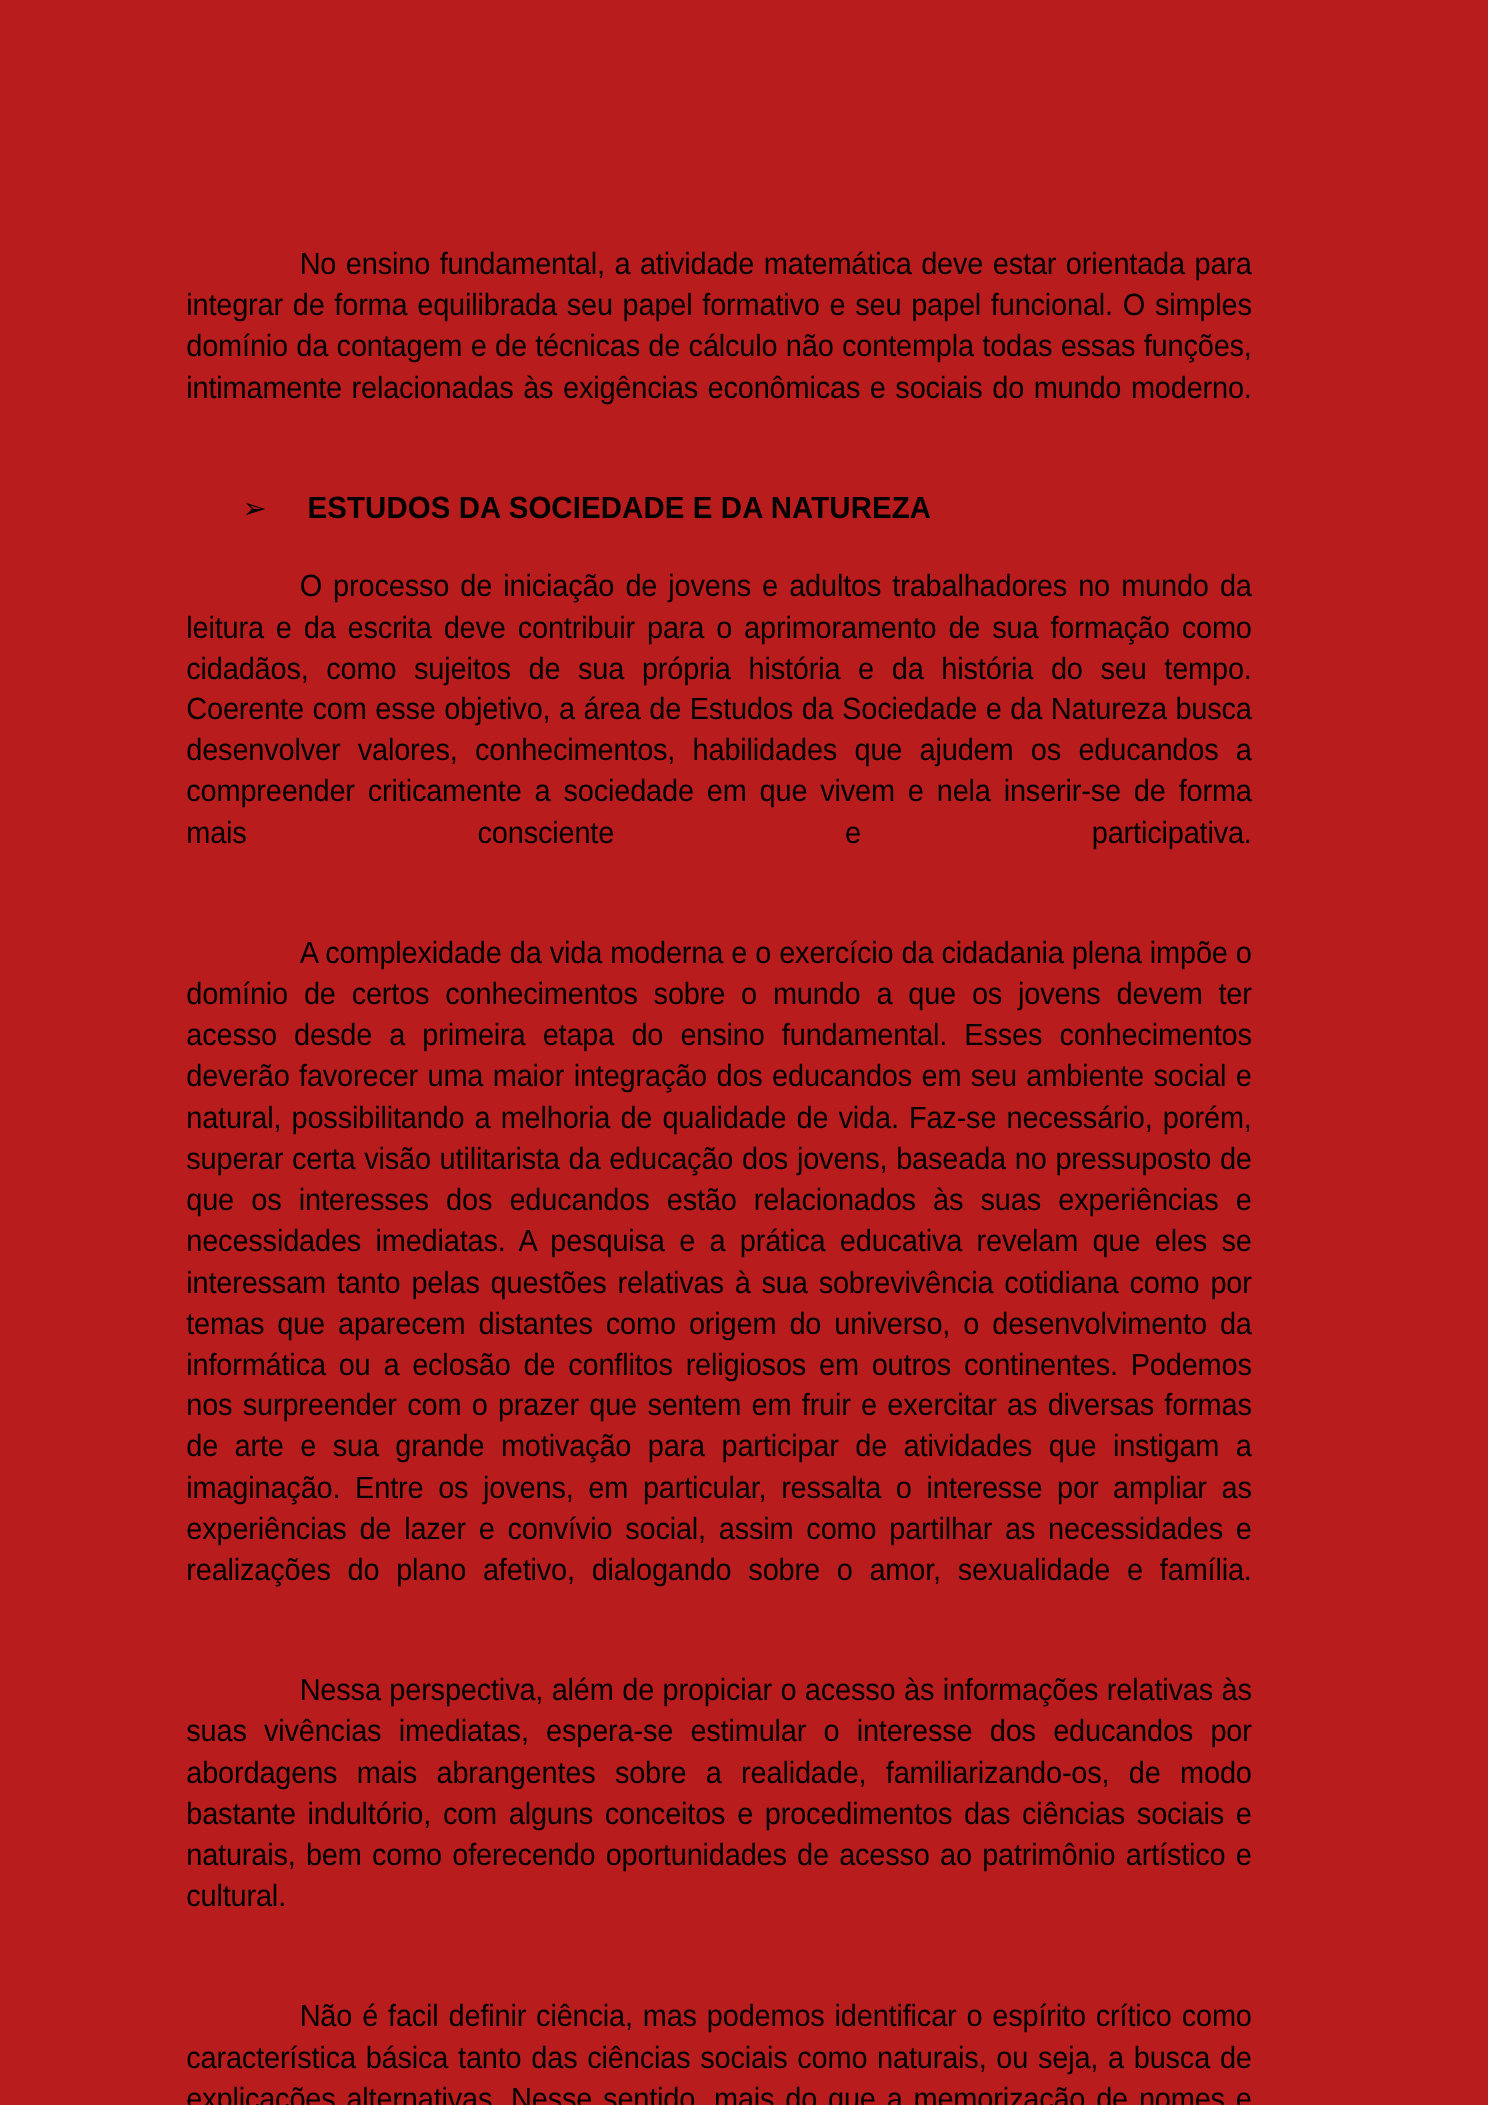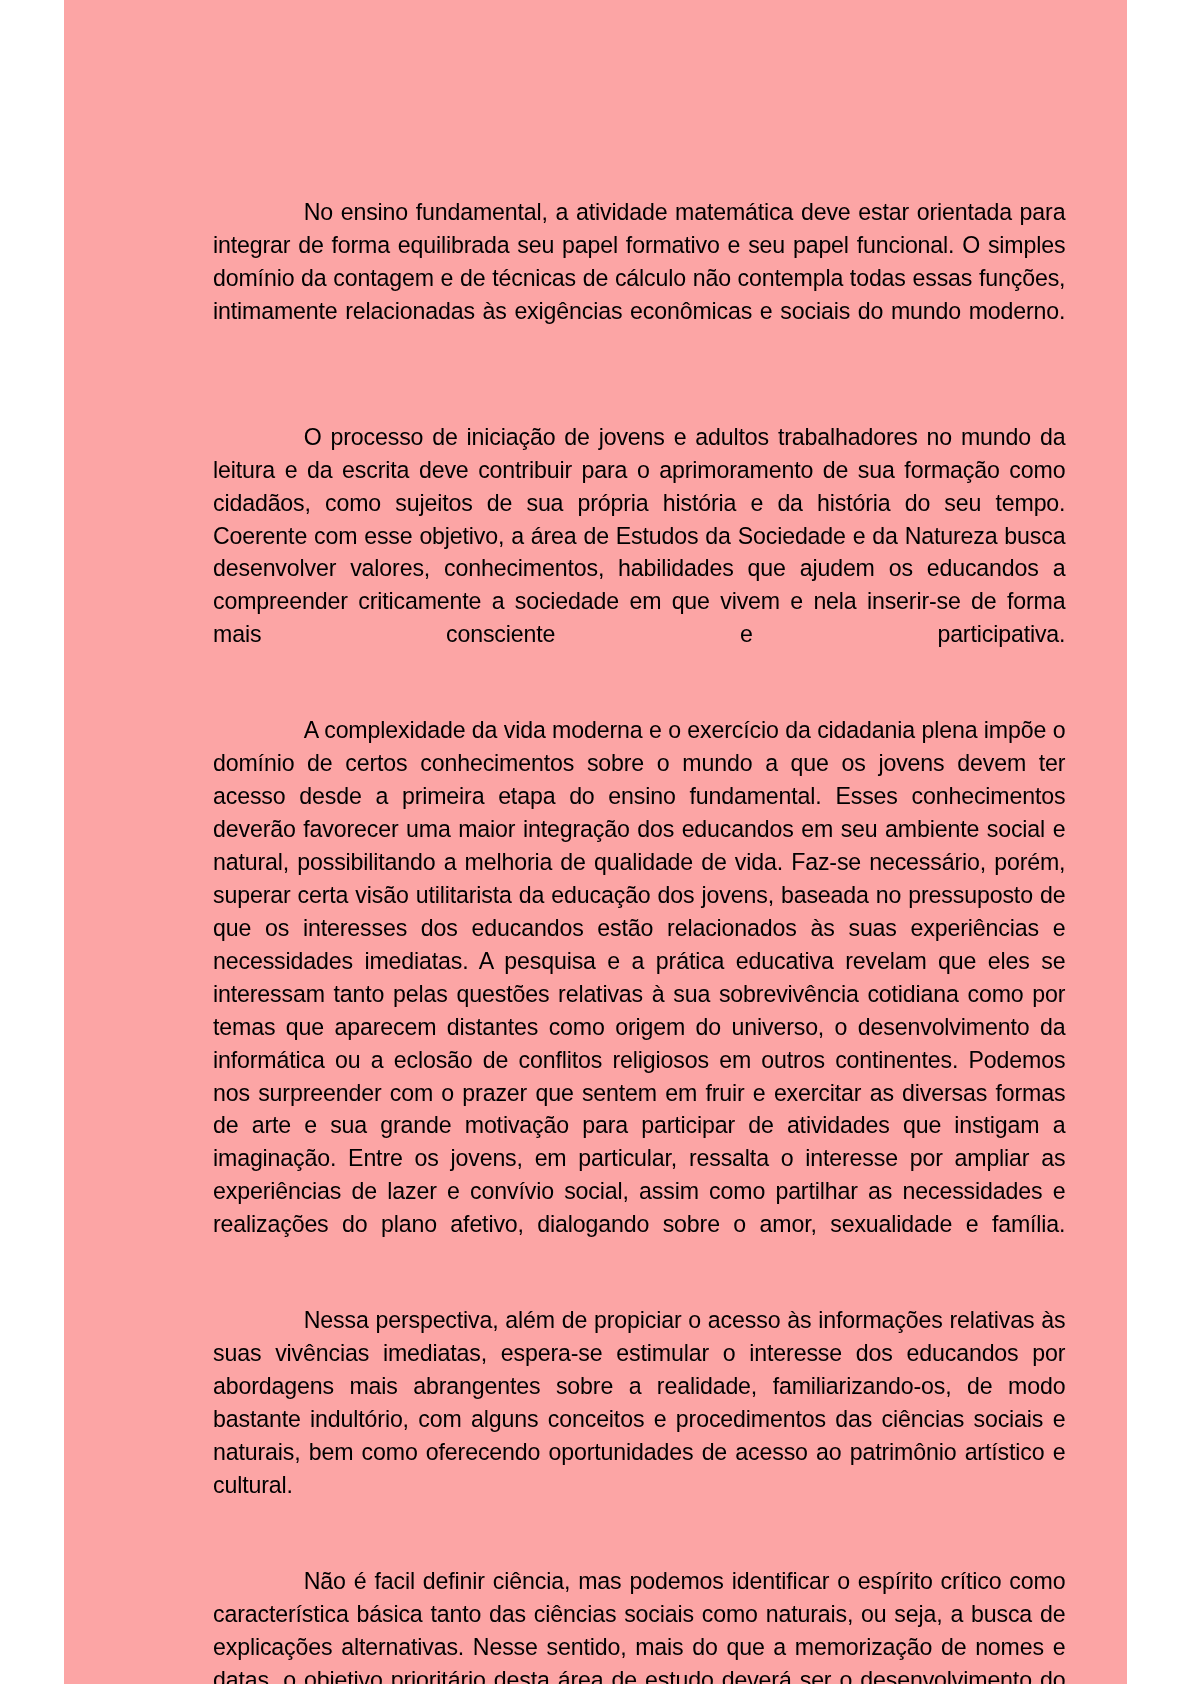--- a/index.html
+++ b/index.html
@@ -7,24 +7,24 @@
     margin: 0;
     padding: 0;
     background: #ffffff;
   }
   body {
     font-family: "Liberation Sans", "DejaVu Sans", sans-serif;
     color: #000000;
   }
   .page {
     position: relative;
-    width: 1063px;
+    width: 1190px;
     height: 1684px;
     margin: 0 auto;
-    background: #fca5a5;
+    background: #b91c1c;
     overflow: hidden;
     box-sizing: border-box;
   }
   .content {
     position: absolute;
     left: 149px;
     top: 196px;
     width: 852px;
   }
   .para {
@@ -84,20 +84,23 @@
 </head>
 <body>
 
 <div class="page">
   <div class="content">
 
     <p class="para"><span class="indent"></span><span>No ensino fundamental, a atividade matemática deve estar orientada para integrar de forma equilibrada seu papel formativo e seu papel funcional. O simples domínio da contagem e de técnicas de cálculo não contempla todas essas funções, intimamente relacionadas às exigências econômicas e sociais do mundo moderno.</span></p>
 
     <div class="spacer"></div>
 
+    <div class="heading-row">
+      <p class="heading"><span class="bullet-glyph">➢</span><span class="heading-text">ESTUDOS DA SOCIEDADE E DA NATUREZA</span></p>
+    </div>
 
     <div class="spacer"></div>
 
     <p class="para"><span class="indent"></span><span>O processo de iniciação de jovens e adultos trabalhadores no mundo da leitura e da escrita deve contribuir para o aprimoramento de sua formação como cidadãos, como sujeitos de sua própria história e da história do seu tempo. Coerente com esse objetivo, a área de Estudos da Sociedade e da Natureza busca desenvolver valores, conhecimentos, habilidades que ajudem os educandos a compreender criticamente a sociedade em que vivem e nela inserir-se de forma mais consciente e participativa.</span></p>
 
     <div class="spacer"></div>
 
     <p class="para"><span class="indent"></span><span>A complexidade da vida moderna e o exercício da cidadania plena impõe o domínio de certos conhecimentos sobre o mundo a que os jovens devem ter acesso desde a primeira etapa do ensino fundamental. Esses conhecimentos deverão favorecer uma maior integração dos educandos em seu ambiente social e natural, possibilitando a melhoria de qualidade de vida. Faz-se necessário, porém, superar certa visão utilitarista da educação dos jovens, baseada no pressuposto de que os interesses dos educandos estão relacionados às suas experiências e necessidades imediatas. A pesquisa e a prática educativa revelam que eles se interessam tanto pelas questões relativas à sua sobrevivência cotidiana como por temas que aparecem distantes como origem do universo, o desenvolvimento da informática ou a eclosão de conflitos religiosos em outros continentes. Podemos nos surpreender com o prazer que sentem em fruir e exercitar as diversas formas de arte e sua grande motivação para participar de atividades que instigam a imaginação. Entre os jovens, em particular, ressalta o interesse por ampliar as experiências de lazer e convívio social, assim como partilhar as necessidades e realizações do plano afetivo, dialogando sobre o amor, sexualidade e família.</span></p>
 
     <div class="spacer"></div>

